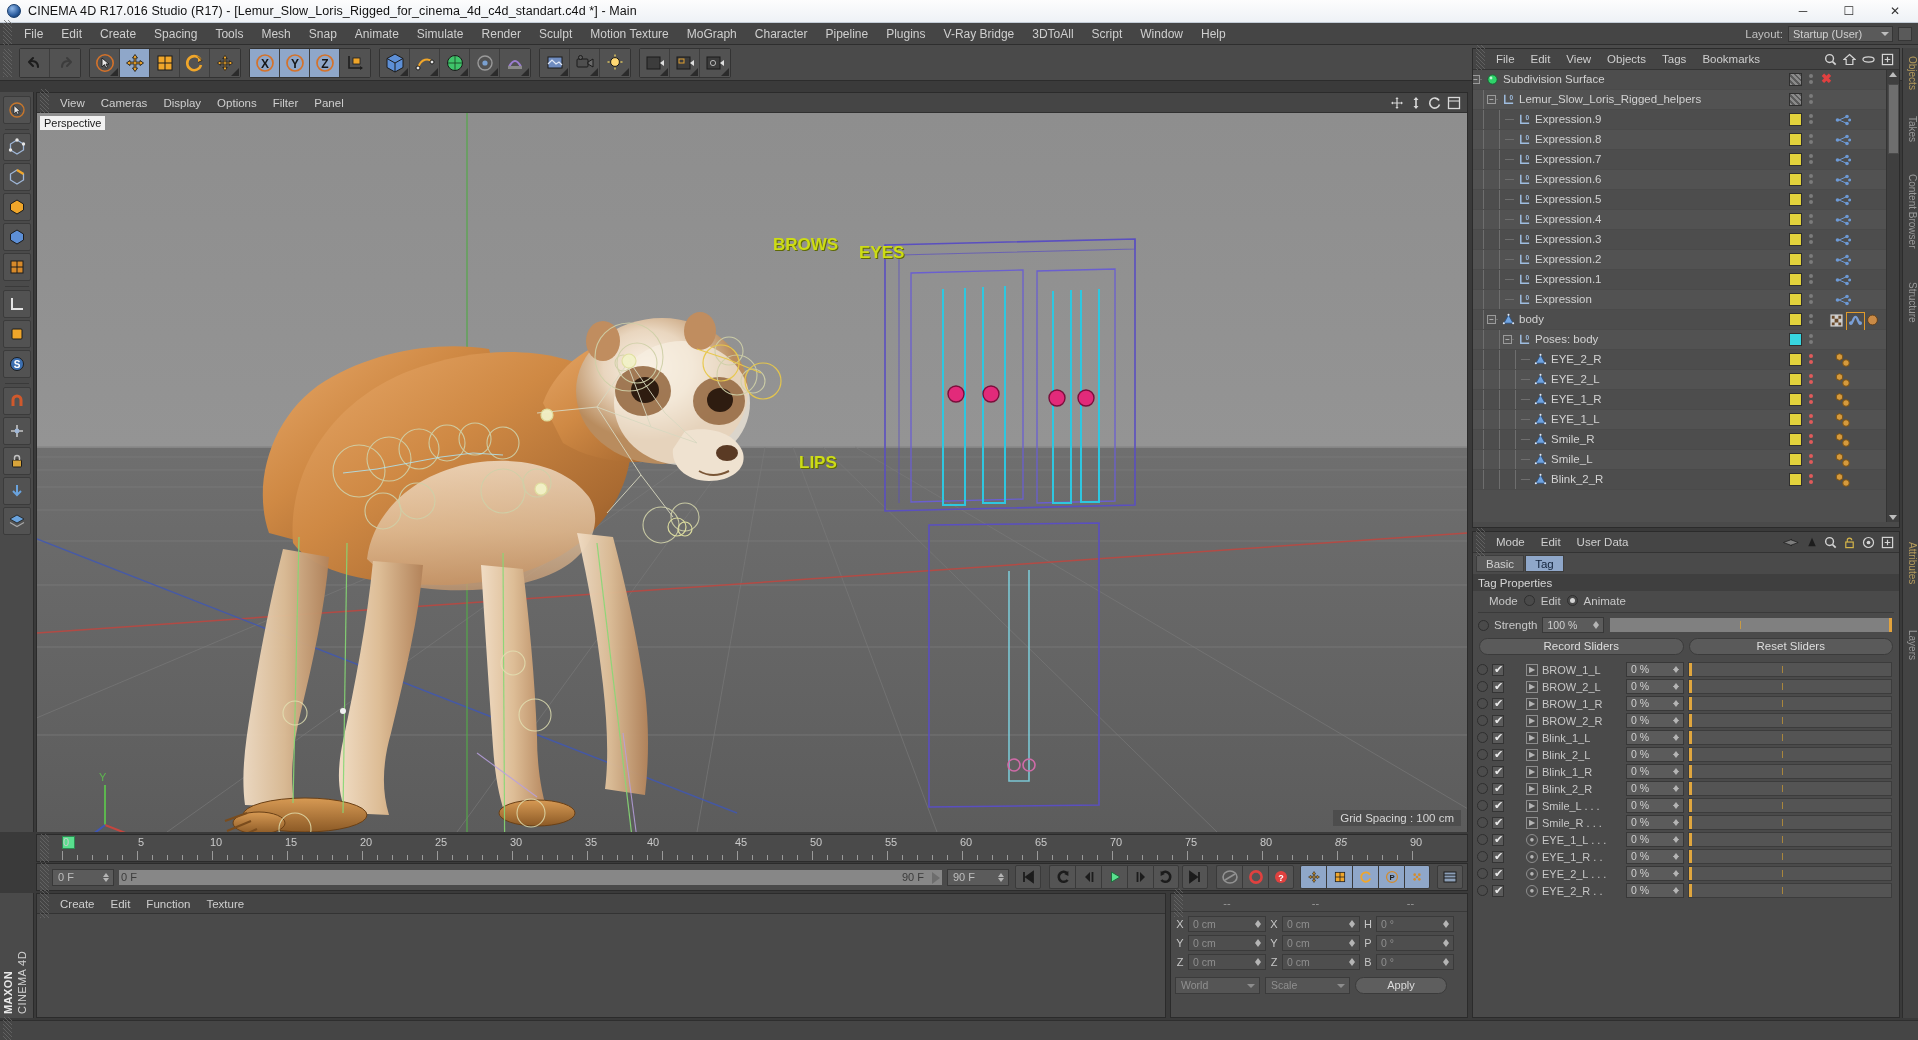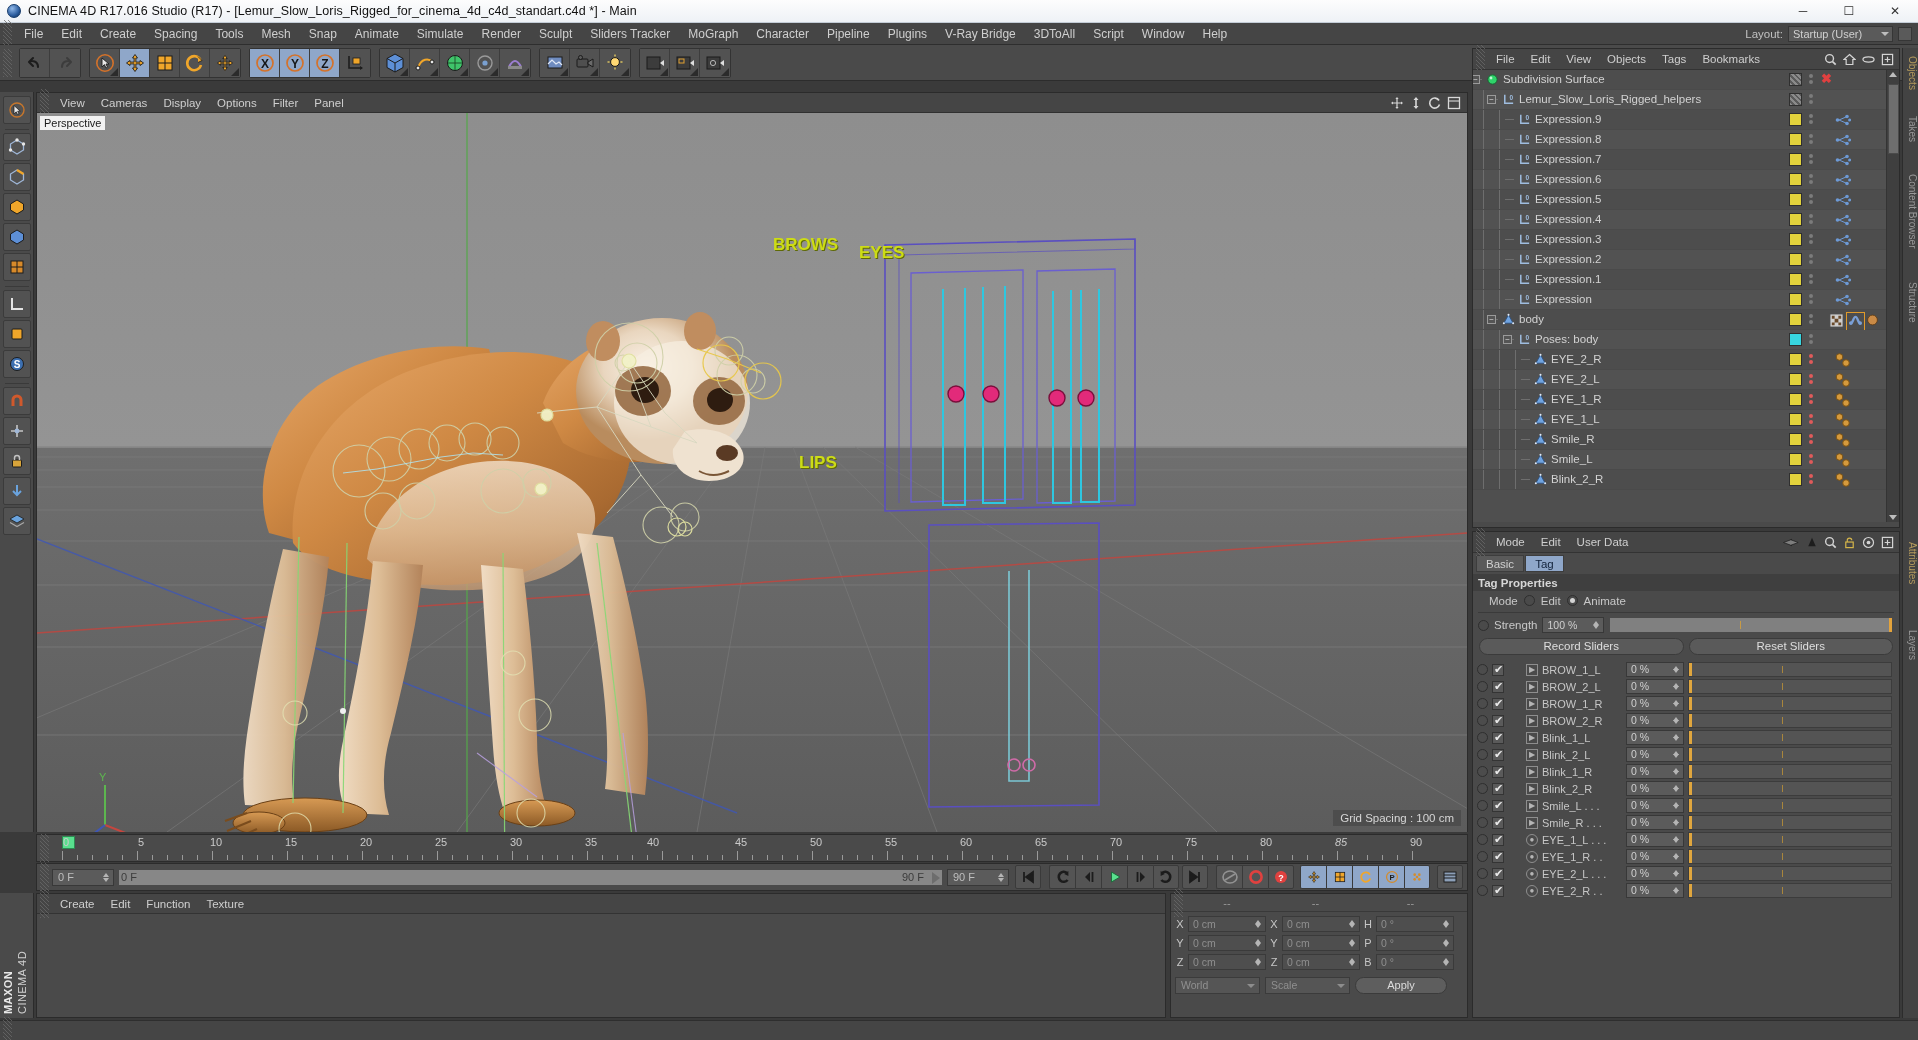--- a/index.html
+++ b/index.html
@@ -182,21 +182,21 @@
   .attrmgr{position:absolute;left:1472px;top:531px;width:428px;height:487px;
     background:#4a4a4a;border:1px solid #2b2b2b;}
   .am-menu{height:21px;background:#454545;display:flex;align-items:center;border-bottom:1px solid #333;}
   .am-menu .menu-item{font-size:11.5px;padding:0 8px;height:21px;line-height:21px;}
   .am-icons{margin-left:auto;display:flex;gap:6px;padding-right:5px;align-items:center;}
   .am-title{height:22px;display:flex;align-items:center;gap:6px;padding-left:6px;}
   .am-tabs{height:19px;display:flex;align-items:flex-end;padding-left:3px;gap:1px;}
   .am-tab{padding:0 9px;height:17px;line-height:17px;font-size:11.5px;background:#5a5a5a;color:#d0d0d0;border:1px solid #3d3d3d;}
   .am-tab.active{background:#8fa7c9;color:#12223a;}
   .am-secthead{height:17px;background:#3f3f3f;display:flex;align-items:center;
-    padding-left:5px;font-size:11.5px;color:#d6d6d6;font-weight:bold;margin-top:2px;}
+    padding-left:5px;font-size:11.5px;color:#d6d6d6;font-weight:normal;margin-top:2px;}
   .am-row{display:flex;align-items:center;height:19px;padding-left:6px;gap:6px;}
   .lbl{font-size:11.5px;color:#c8c8c8;}
   .radio{width:11px;height:11px;border-radius:50%;background:#4a4a4a;border:1px solid #2e2e2e;display:inline-block;position:relative;}
   .radio.on:after{content:'';position:absolute;left:2px;top:2px;width:5px;height:5px;border-radius:50%;background:#d4d4d4;}
   .hr{height:1px;background:#3a3a3a;margin:2px 5px;}
   .strength-row{display:flex;align-items:center;height:20px;padding-left:5px;gap:5px;}
   .pct{width:62px;height:16px;background:#5b5b5b;border:1px solid #383838;font-size:10.5px;
        color:#cfcfcf;line-height:14px;padding-left:4px;position:relative;}
   .slider{flex:1;height:16px;background:#808080;border:1px solid #4a4a4a;position:relative;margin-right:6px;}
   .slider .knob{position:absolute;top:0;bottom:0;width:3px;background:#e3a33c;}
@@ -246,21 +246,21 @@
     <div class="menu-item">Edit</div>
     <div class="menu-item">Create</div>
     <div class="menu-item">Spacing</div>
     <div class="menu-item">Tools</div>
     <div class="menu-item">Mesh</div>
     <div class="menu-item">Snap</div>
     <div class="menu-item">Animate</div>
     <div class="menu-item">Simulate</div>
     <div class="menu-item">Render</div>
     <div class="menu-item">Sculpt</div>
-    <div class="menu-item">Sliders Tracker</div>
+    <div class="menu-item">Motion Texture</div>
     <div class="menu-item">MoGraph</div>
     <div class="menu-item">Character</div>
     <div class="menu-item">Pipeline</div>
     <div class="menu-item">Plugins</div>
     <div class="menu-item">V-Ray Bridge</div>
     <div class="menu-item">3DToAll</div>
     <div class="menu-item">Script</div>
     <div class="menu-item">Window</div>
     <div class="menu-item">Help</div>
     <div class="layout-box">

